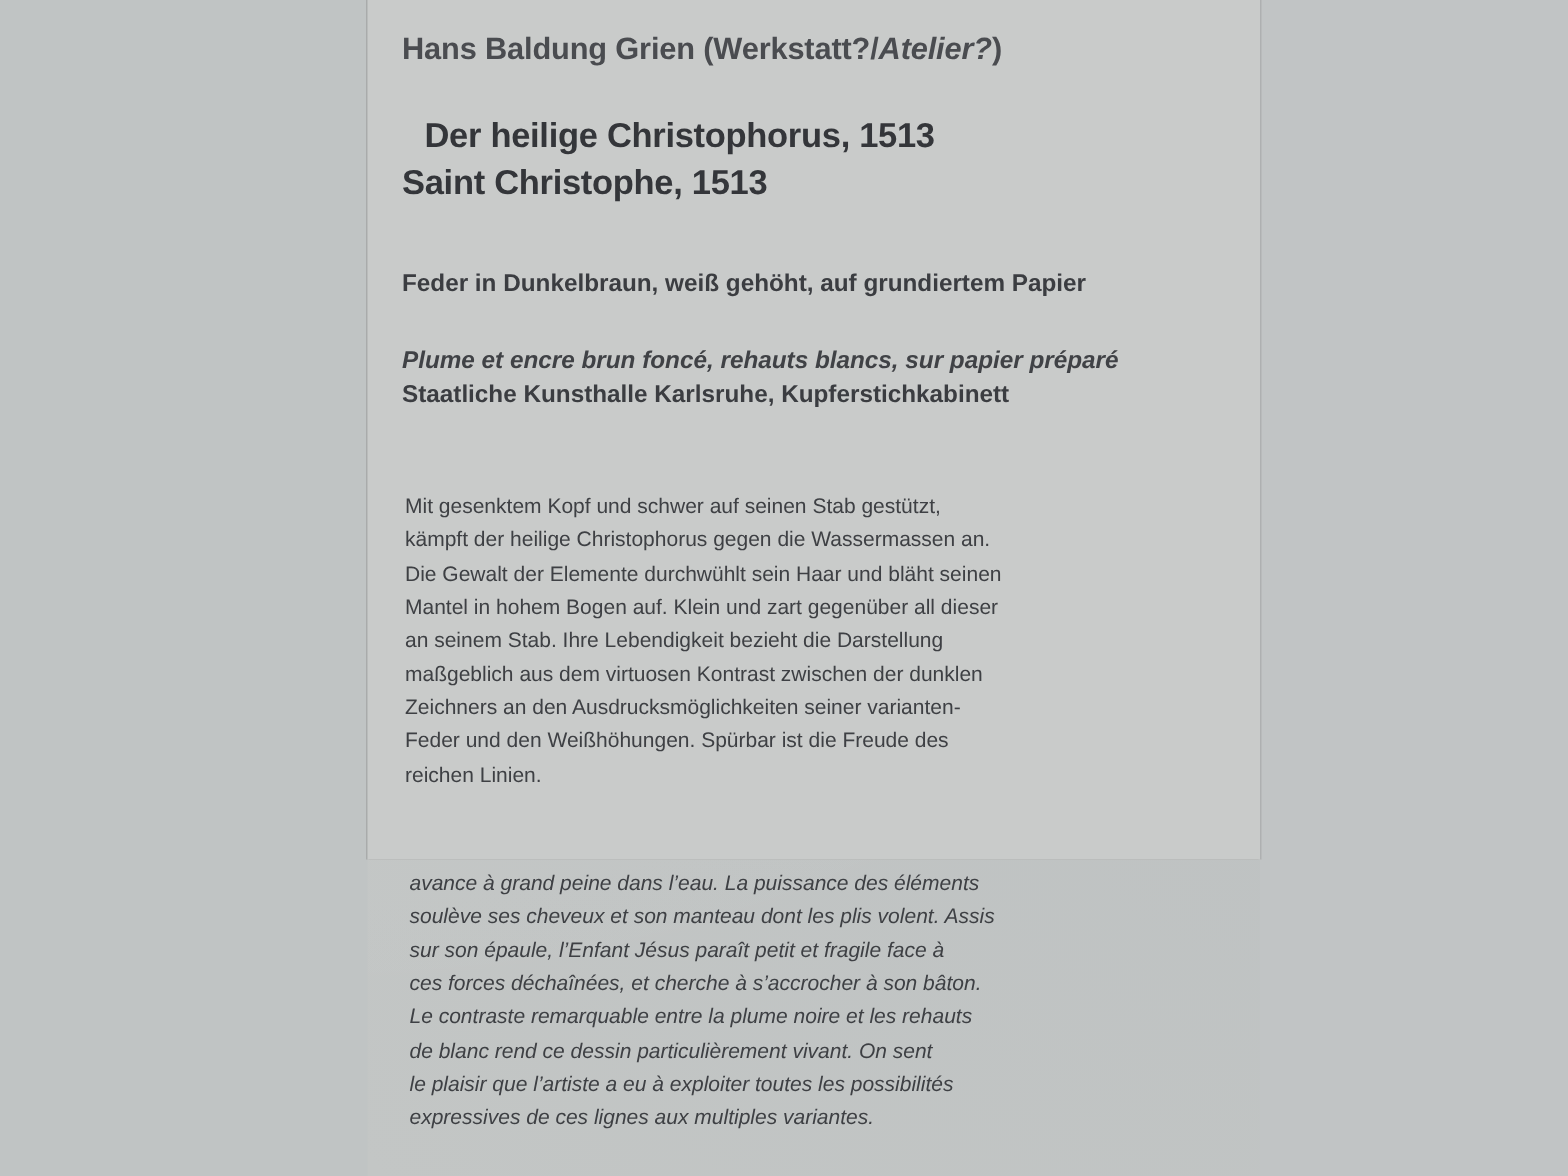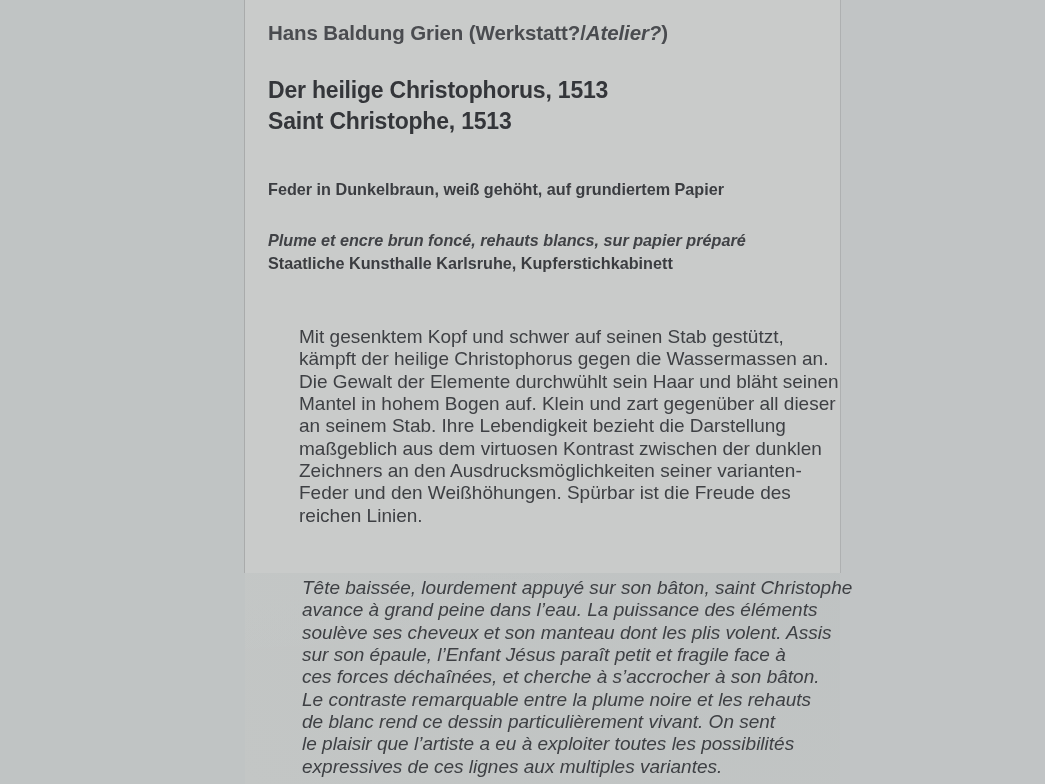--- a/index.html
+++ b/index.html
@@ -51,44 +51,43 @@
 
   .title-de, .title-fr {
     position: absolute;
     left: 23px;
     font-size: 23px;
     font-weight: bold;
     color: #34363a;
     white-space: nowrap;
     letter-spacing: -0.2px;
   }
-  .title-de { top: 77px; }
+  .title-de { top: 77px; margin-left: 15px; }
   .title-fr { top: 108px; }
 
   .meta {
     position: absolute;
     left: 23px;
     top: 178px;
     font-size: 16.2px;
     line-height: 23.5px;
     color: #3b3d41;
     white-space: nowrap;
   }
   .meta .line-de { font-weight: bold; }
   .meta .line-fr { font-style: italic; font-weight: bold; color: #404246; margin-top: 27px; }
   .meta .line-coll { font-weight: bold; }
 
   .para {
     position: absolute;
     left: 25px;
-    font-size: 19px;
+    font-size: 14px;
     line-height: 22.35px;
     color: #3e4044;
     white-space: nowrap;
-    margin-left: 29px;
   }
   .para-de { top: 326px; }
   .para-fr { top: 577px; font-style: italic; left: 28px; }
   .para div { display: block; }
 </style>
 </head>
 <body>
 
 <div class="wall-left"></div>
 <div class="wall-right"></div>
@@ -112,21 +111,20 @@
     <div>Die Gewalt der Elemente durchwühlt sein Haar und bläht seinen</div>
     <div>Mantel in hohem Bogen auf. Klein und zart gegenüber all dieser</div>
     <div>an seinem Stab. Ihre Lebendigkeit bezieht die Darstellung</div>
     <div>maßgeblich aus dem virtuosen Kontrast zwischen der dunklen</div>
     <div>Zeichners an den Ausdrucksmöglichkeiten seiner varianten-</div>
     <div>Feder und den Weißhöhungen. Spürbar ist die Freude des</div>
     <div>reichen Linien.</div>
   </div>
 
   <div class="para para-fr">
-    <div>Tête baissée, lourdement appuyé sur son bâton, saint Christophe</div>
     <div>avance à grand peine dans l’eau. La puissance des éléments</div>
     <div>soulève ses cheveux et son manteau dont les plis volent. Assis</div>
     <div>sur son épaule, l’Enfant Jésus paraît petit et fragile face à</div>
     <div>ces forces déchaînées, et cherche à s’accrocher à son bâton.</div>
     <div>Le contraste remarquable entre la plume noire et les rehauts</div>
     <div>de blanc rend ce dessin particulièrement vivant. On sent</div>
     <div>le plaisir que l’artiste a eu à exploiter toutes les possibilités</div>
     <div>expressives de ces lignes aux multiples variantes.</div>
   </div>
 

